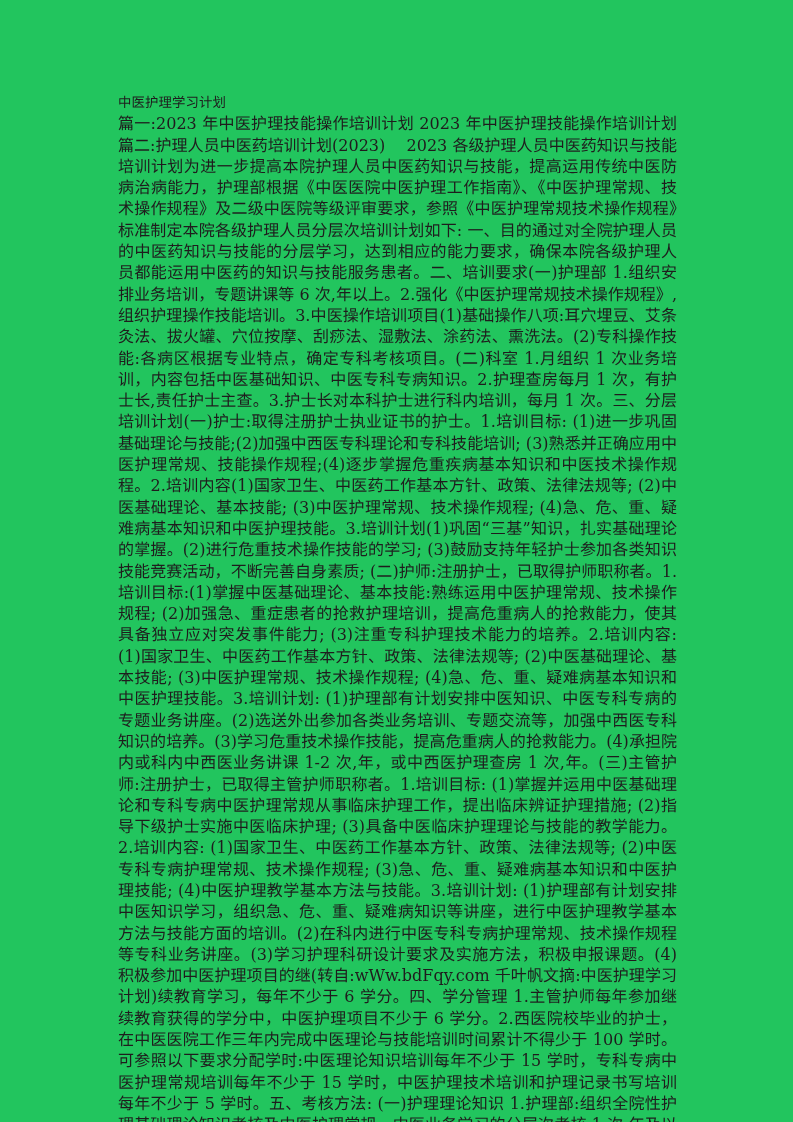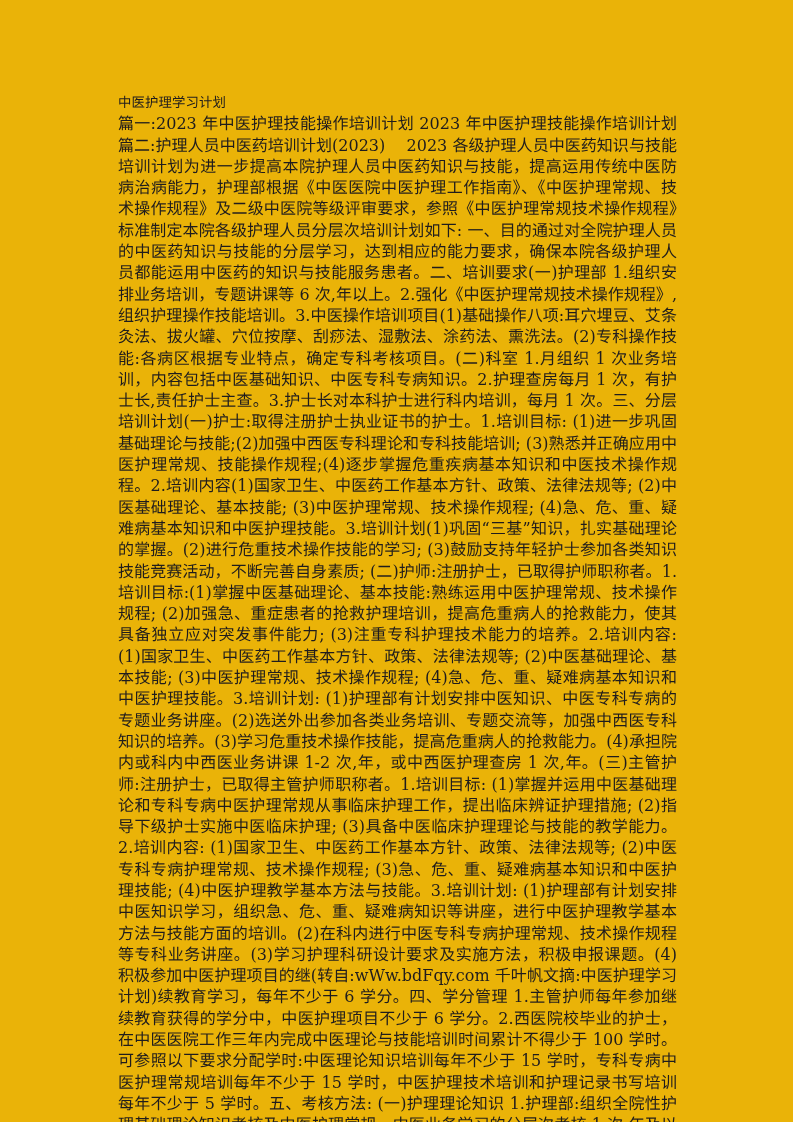--- a/index.html
+++ b/index.html
@@ -16,21 +16,21 @@
     font-family: "DejaVu Serif", "Liberation Serif", serif;
     color: #231f20;
     -webkit-font-smoothing: antialiased;
   }
   .page {
     position: absolute;
     left: 0;
     top: 0;
     width: 793px;
     height: 1122px;
-    background: #eab308;
+    background: #22c55e;
   }
   .content {
     position: absolute;
     left: 118px;
     top: 92px;
     width: 559px;
   }
   .doc-title {
     font-size: 13.4px;
     line-height: 21.3px;

